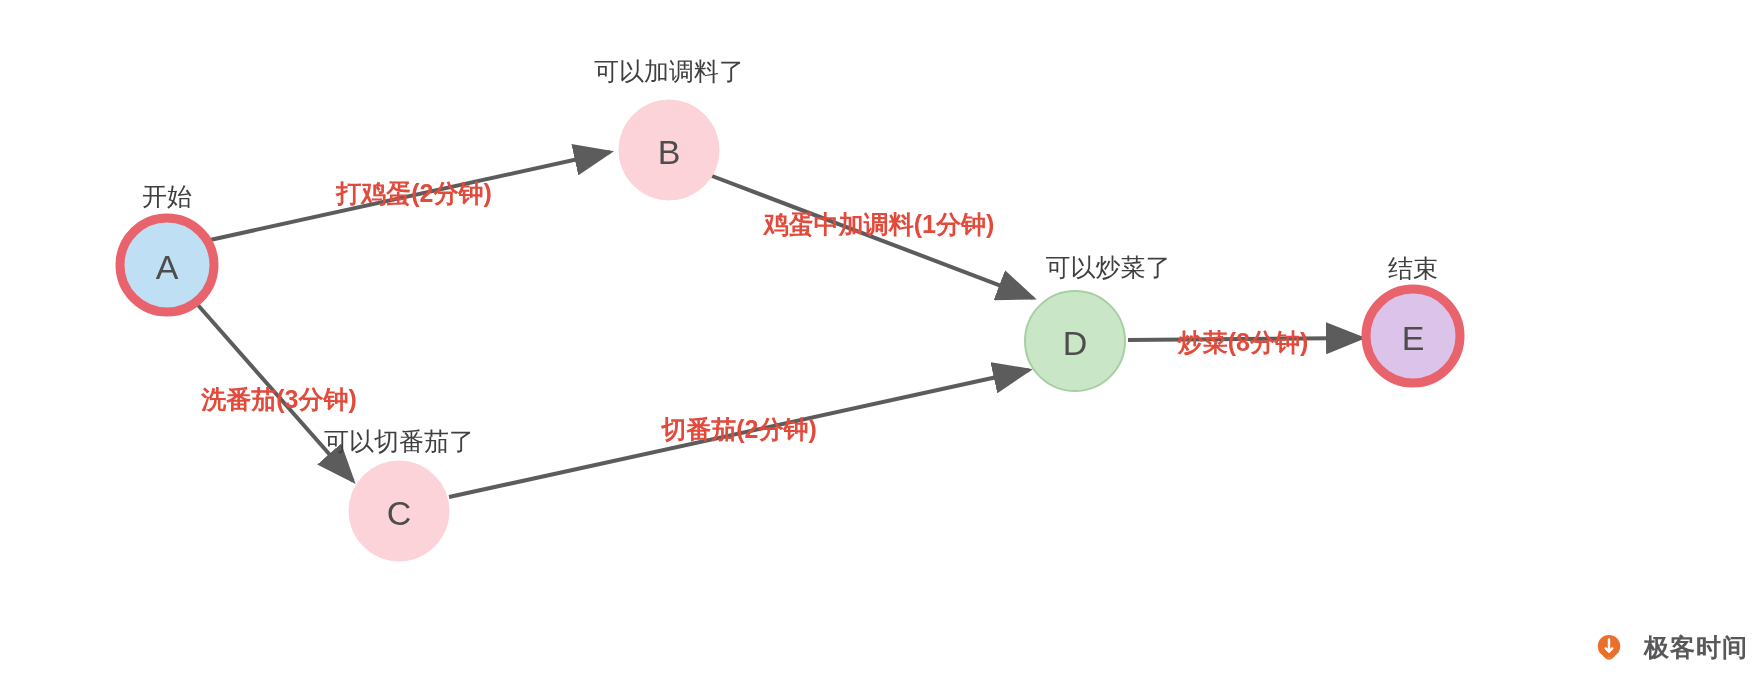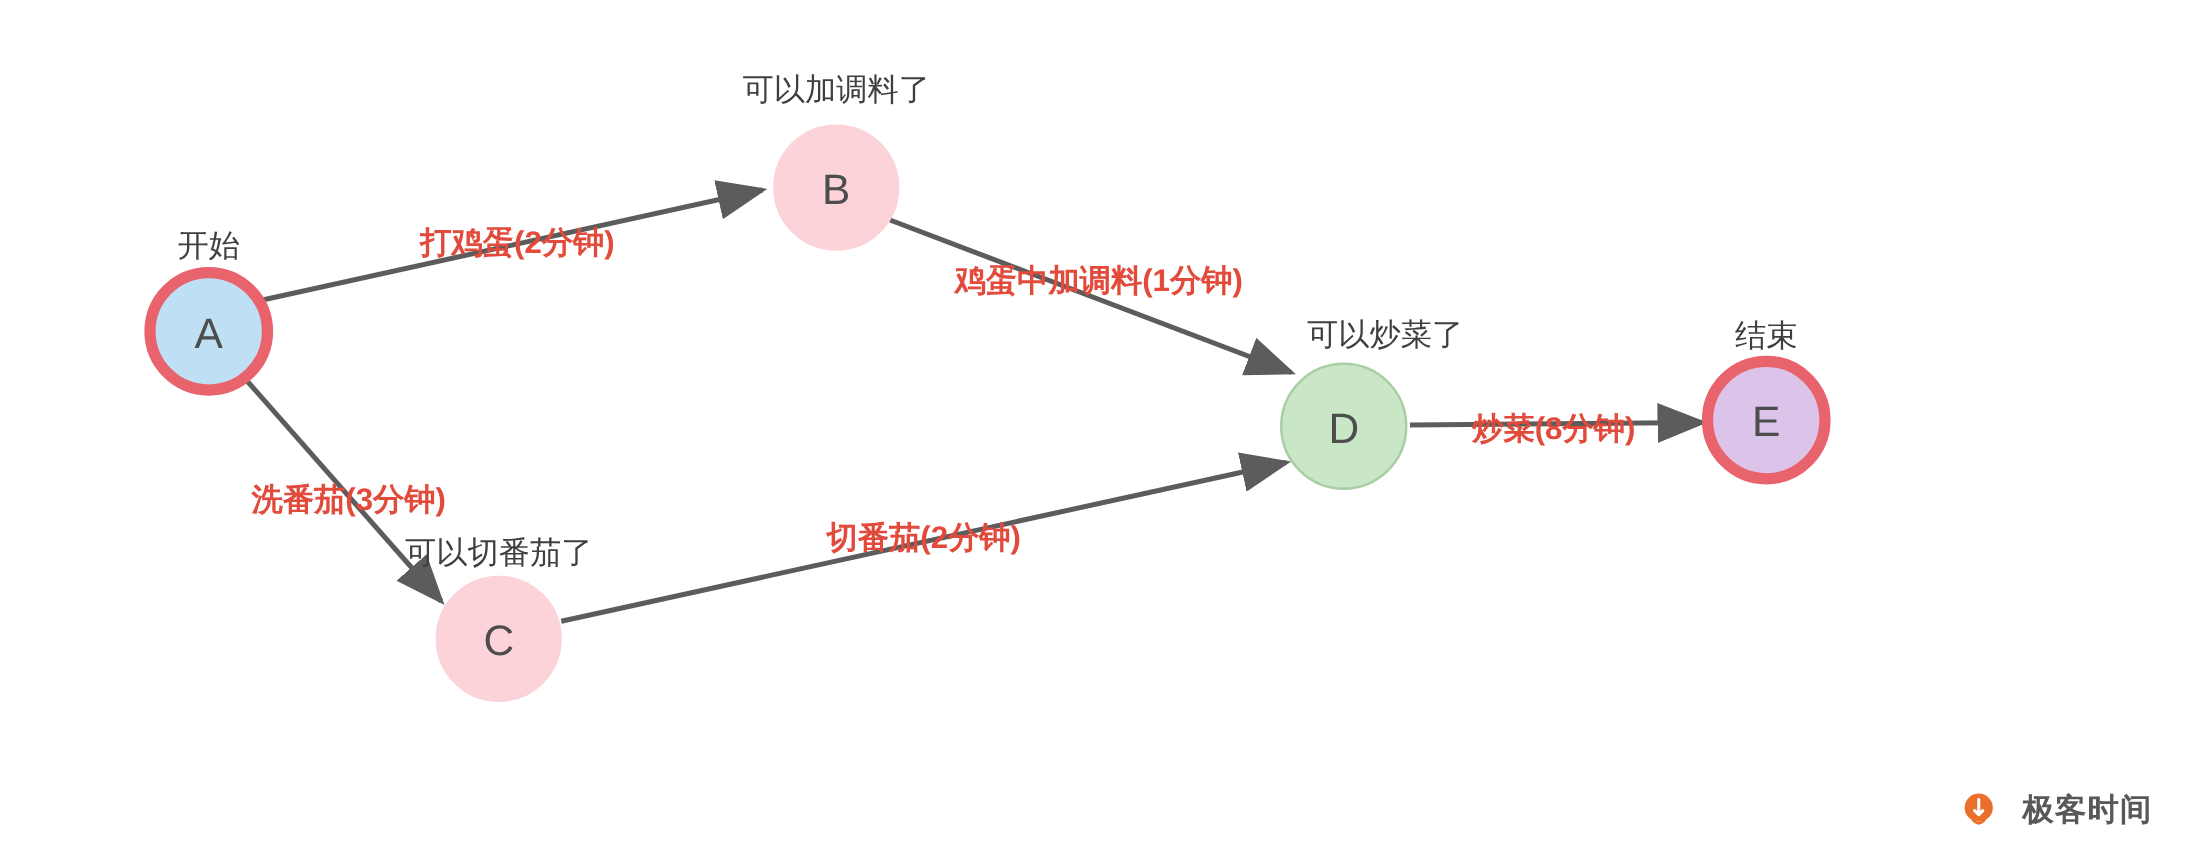--- a/index.html
+++ b/index.html
@@ -48,21 +48,21 @@
     fill: #e24a3b;
     text-anchor: middle;
   }
   .edge-line {
     stroke: #5c5c5c;
     stroke-width: 4;
     fill: none;
   }
   .watermark {
     position: absolute;
-    right: 30px;
+    right: 4px;
     bottom: 16px;
     display: flex;
     align-items: center;
     gap: 20px;
   }
   .watermark-text {
     font-family: "Liberation Sans", "DejaVu Sans", sans-serif;
     font-size: 25px;
     font-weight: bold;
     color: #58585a;

